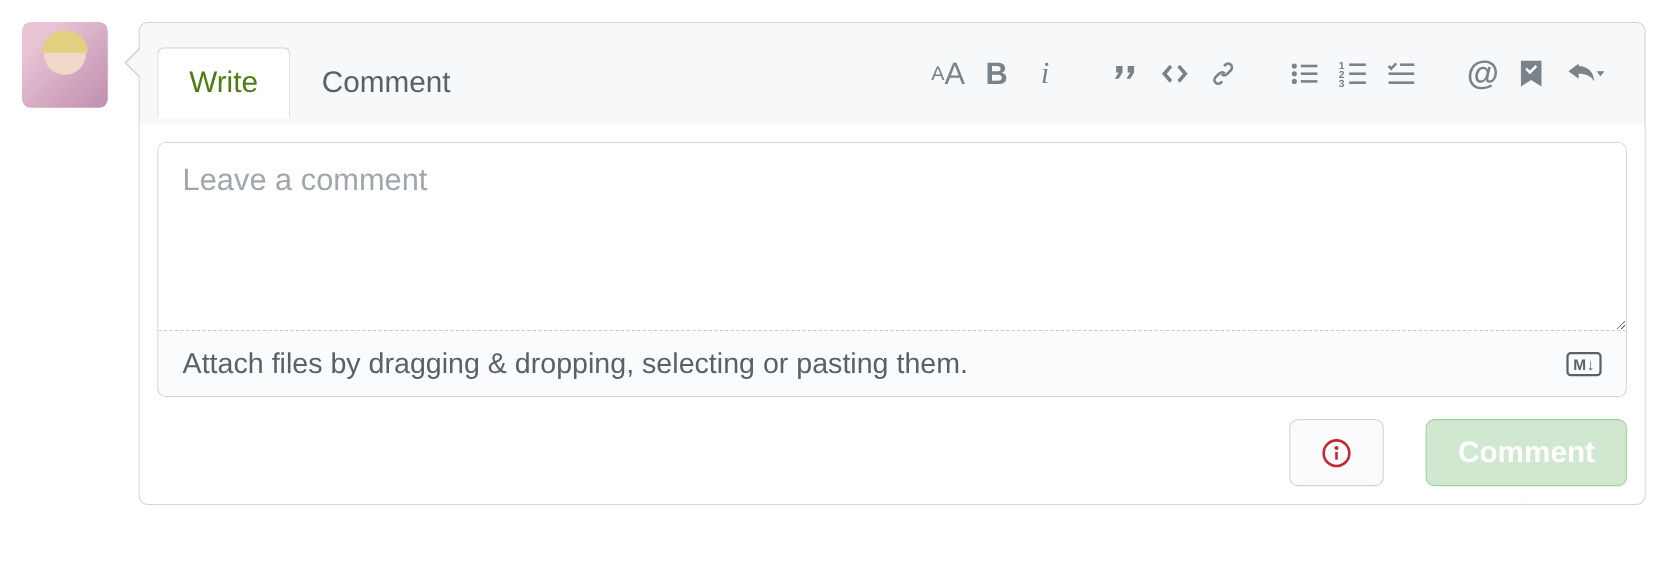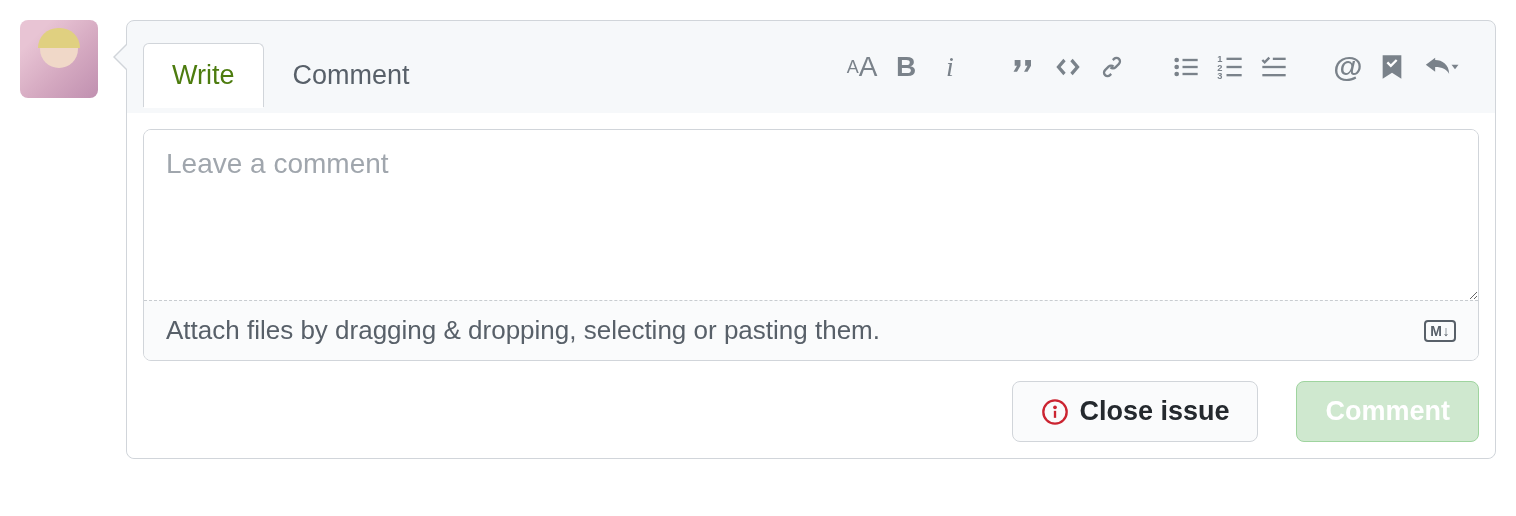--- a/index.html
+++ b/index.html
@@ -304,21 +304,20 @@
         </div>
       </div>
 
       <div class="actions">
         <button class="btn btn-close">
           <svg viewBox="0 0 24 24">
             <circle cx="12" cy="12" r="10" fill="none" stroke="#cb2431" stroke-width="2"></circle>
             <circle cx="12" cy="8" r="1.6" fill="#cb2431"></circle>
             <rect x="11" y="11" width="2" height="6" fill="#cb2431"></rect>
           </svg>
-          <span>Close issue</span>
         </button>
         <button class="btn btn-comment">
           <span>Comment</span>
         </button>
       </div>
     </div>
   </div>
 </div>
 
 </body></html>

